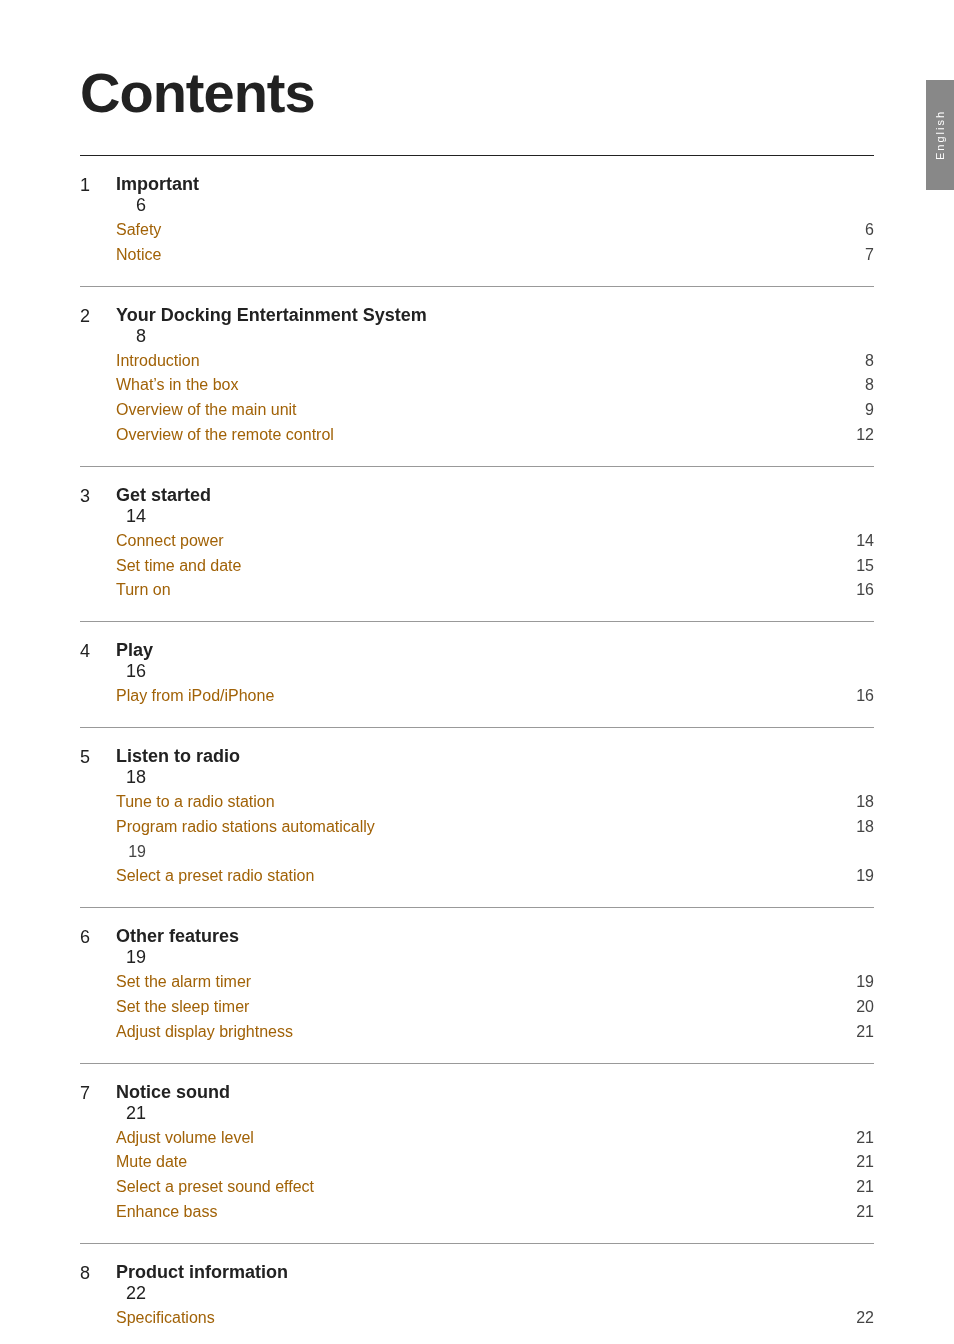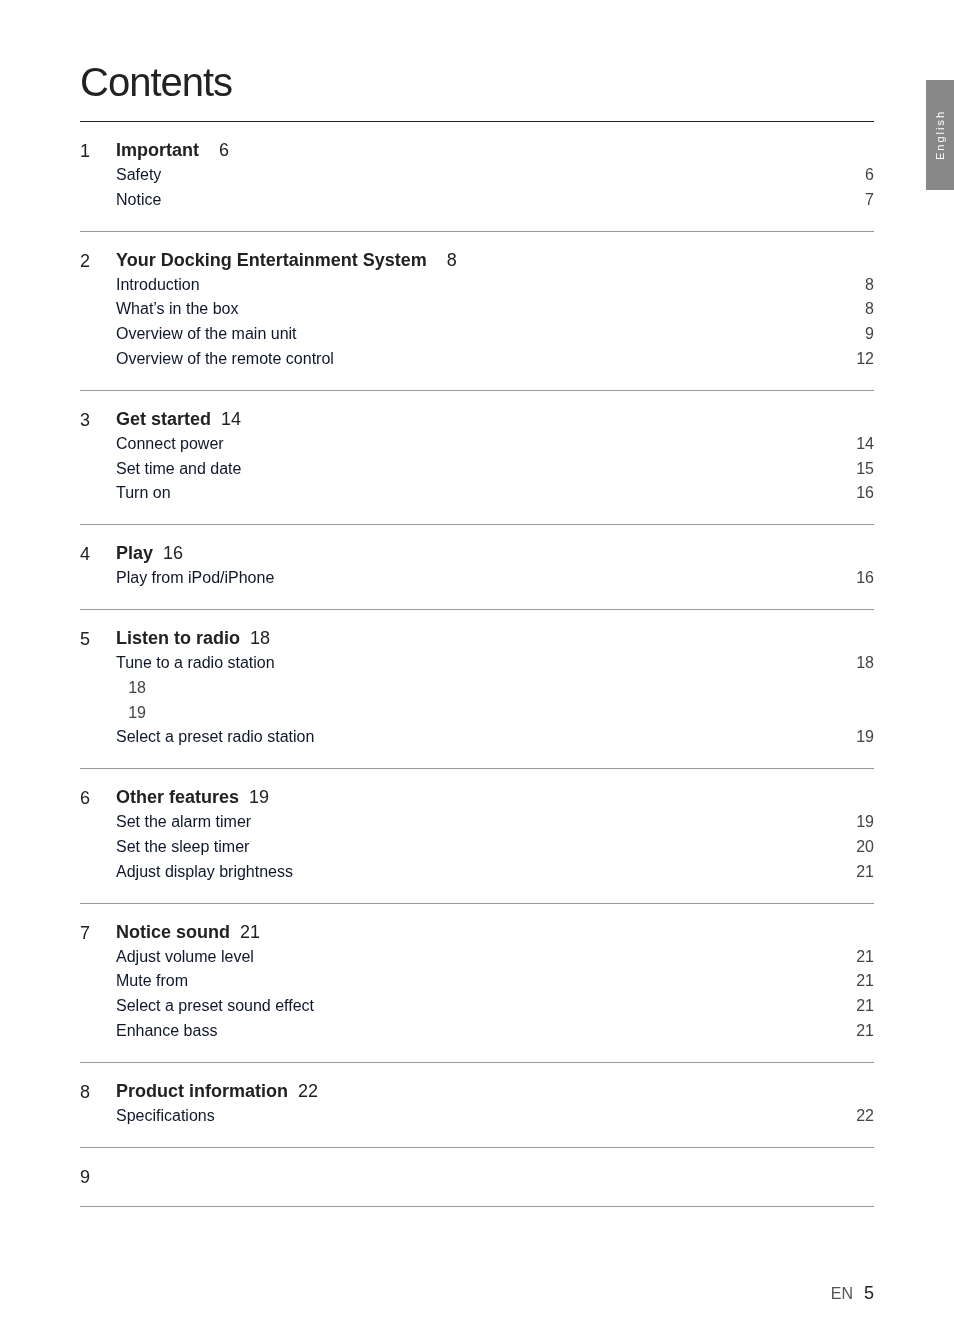--- a/index.html
+++ b/index.html
@@ -44,24 +44,24 @@
       font-size: 11px;
       writing-mode: vertical-rl;
       text-orientation: mixed;
       transform: rotate(180deg);
       letter-spacing: 2px;
       font-family: Arial, Helvetica, sans-serif;
     }
 
     
     .page-title {
-      font-size: 40px;
-      font-weight: 400;
-      color: #222;
-      margin-bottom: 16px;
+      font-size: 56px;
+      font-weight: 700;
+      color: #222;
+      margin-bottom: 30px;
       letter-spacing: -1px;
     }
 
     
     .toc-section {
       border-bottom: 1px solid #999;
       padding: 18px 0 18px 0;
       display: flex;
       flex-direction: row;
       align-items: flex-start;
@@ -78,23 +78,24 @@
 
     .toc-content {
       flex: 1;
     }
 
     .toc-title {
       font-size: 18px;
       font-weight: bold;
       color: #222;
       display: flex;
-      justify-content: flex-start;
+      justify-content: flex-end;
       align-items: baseline;
       margin-bottom: 2px;
+      flex-direction: column;
     }
 
     .toc-title-text {
       font-weight: bold;
     }
 
     .toc-title-page {
       font-weight: normal;
       font-size: 18px;
       color: #222;
@@ -105,21 +106,21 @@
     .toc-item {
       display: flex;
       justify-content: space-between;
       align-items: baseline;
       font-size: 16px;
       color: #444;
       line-height: 1.55;
     }
 
     .toc-item-text {
-      color: #0f172a;
+      color: #a16207;
       font-weight: normal;
     }
 
     .toc-item-page {
       color: #444;
       font-weight: normal;
       min-width: 30px;
       text-align: right;
       font-size: 16px;
     }
@@ -246,20 +247,21 @@
         <div class="toc-content">
           <div class="toc-title">
             <span class="toc-title-text">Listen to radio</span>
             <span class="toc-title-page">18</span>
           </div>
           <div class="toc-item">
             <span class="toc-item-text">Tune to a radio station</span>
             <span class="toc-item-page">18</span>
           </div>
           <div class="toc-item">
+            <span class="toc-item-text">Program radio stations automatically</span>
             <span class="toc-item-page">18</span>
           </div>
           <div class="toc-item">
             <span class="toc-item-page">19</span>
           </div>
           <div class="toc-item">
             <span class="toc-item-text">Select a preset radio station</span>
             <span class="toc-item-page">19</span>
           </div>
         </div>
@@ -290,21 +292,21 @@
         <div class="toc-content">
           <div class="toc-title">
             <span class="toc-title-text">Notice sound</span>
             <span class="toc-title-page">21</span>
           </div>
           <div class="toc-item">
             <span class="toc-item-text">Adjust volume level</span>
             <span class="toc-item-page">21</span>
           </div>
           <div class="toc-item">
-            <span class="toc-item-text">Mute from</span>
+            <span class="toc-item-text">Mute date</span>
             <span class="toc-item-page">21</span>
           </div>
           <div class="toc-item">
             <span class="toc-item-text">Select a preset sound effect</span>
             <span class="toc-item-page">21</span>
           </div>
           <div class="toc-item">
             <span class="toc-item-text">Enhance bass</span>
             <span class="toc-item-page">21</span>
           </div>

